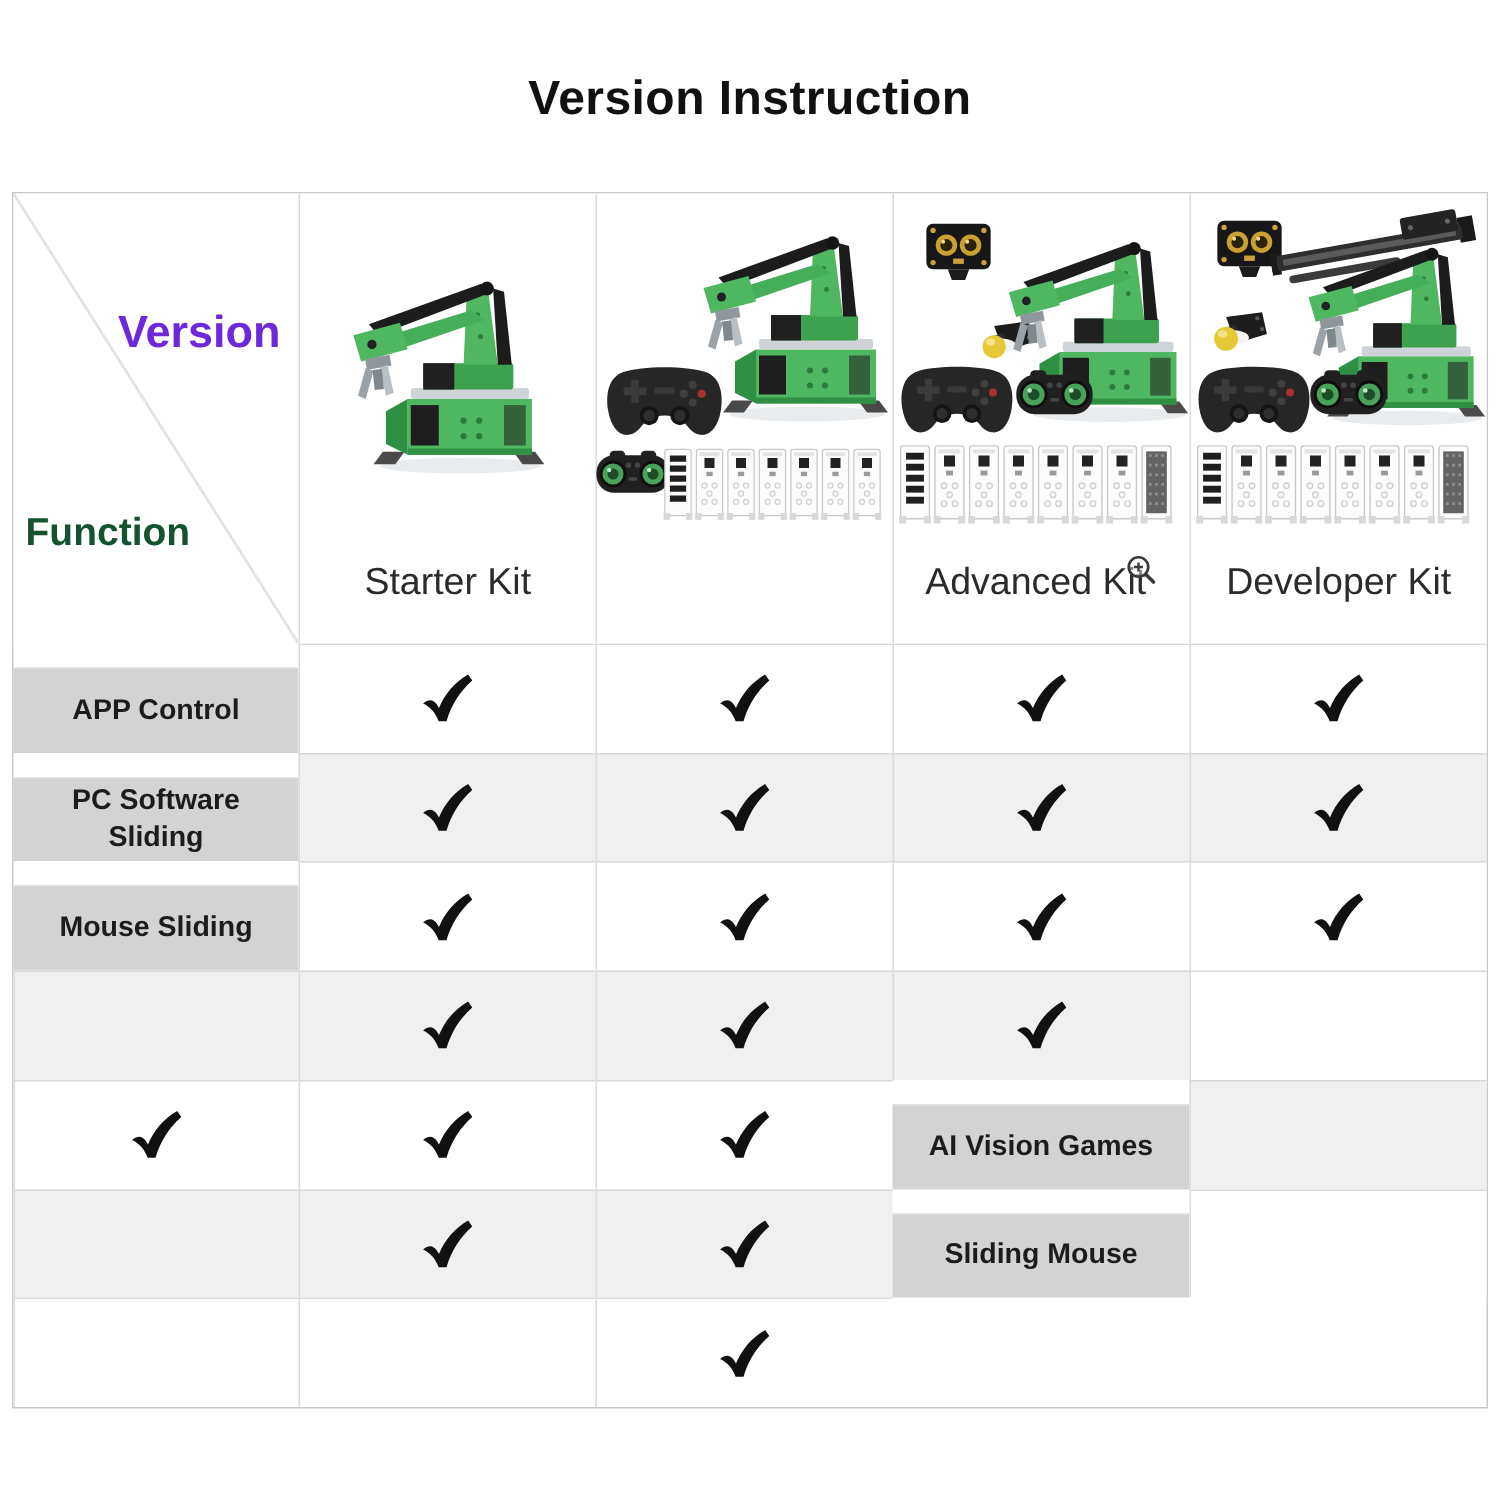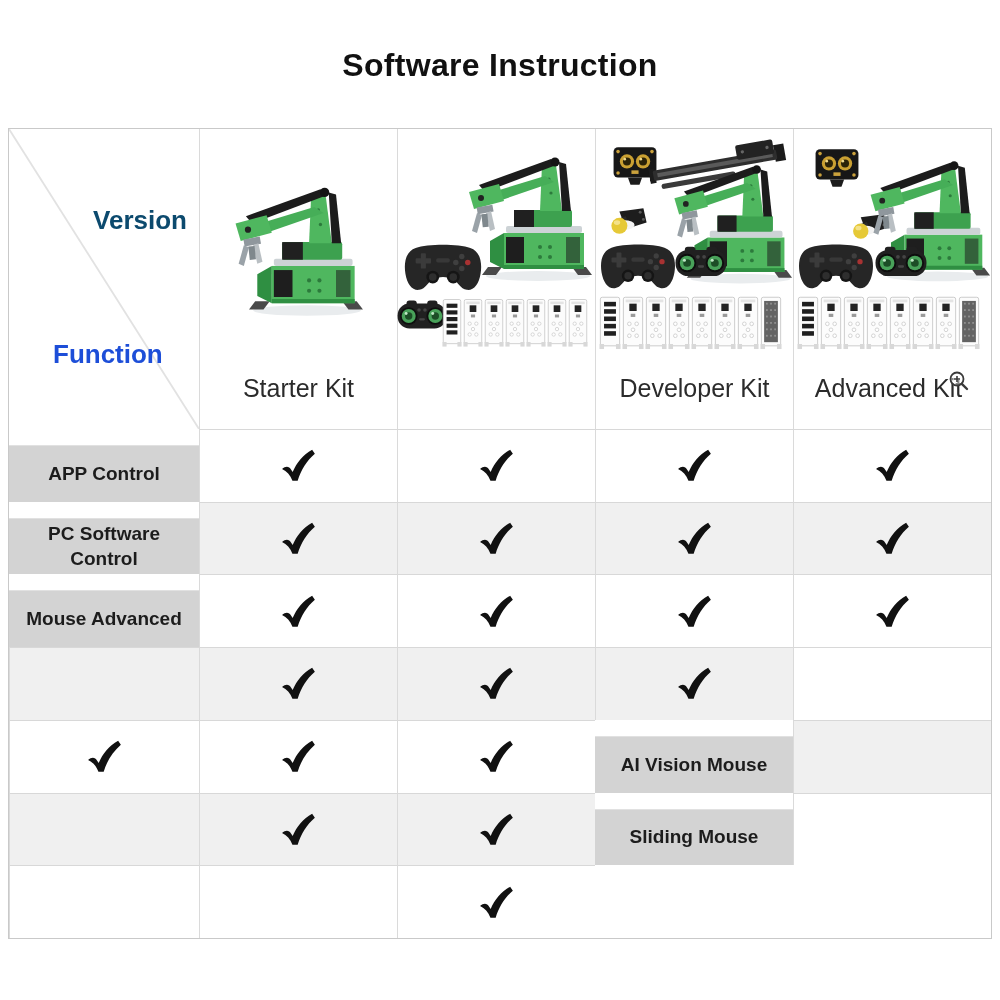--- a/index.html
+++ b/index.html
@@ -11,22 +11,22 @@
                 font-size:32px; font-weight:700; color:#111; letter-spacing:.3px; }
 
   .comparison-table { position:absolute; left:8px; top:128px; width:984px; height:811px;
                       border:1px solid #c9c9c9; background:#fff;
                       display:grid; grid-template-columns:190px 1fr 1fr 1fr 1fr;
                       grid-template-rows:300px repeat(7,1fr); }
 
   
   .corner-cell { position:relative; background:#fff; }
   .corner-diag { position:absolute; inset:0; width:100%; height:100%; }
-  .corner-version { position:absolute; top:76px; right:12px; font-size:26px; font-weight:600; color:#0c4a6e; }
-  .corner-function { position:absolute; top:210px; left:8px; font-size:26px; font-weight:600; color:#1d4ed8;margin-left:36px; }
+  .corner-version { position:absolute; top:76px; right:12px; font-size:30px; font-weight:600; color:#6d28d9; }
+  .corner-function { position:absolute; top:210px; left:8px; font-size:26px; font-weight:600; color:#14532d; }
 
   .kit-header { position:relative; border-left:1px solid #dadada; background:#fff;padding-left:16px; }
   .kit-art { position:absolute; left:0; top:0; right:0; bottom:66px; }
   .art { position:absolute; }
   .kit-name { position:absolute; bottom:26px; left:0; width:100%; text-align:center;
               font-size:25px; color:#2b2b2b; white-space:nowrap; }
   .zoom-badge { width:22px; height:22px; display:inline-block; vertical-align:middle;
                 margin-left:-14px; transform:translateY(-9px); }
   .sensor-strip { position:absolute; display:flex; gap:1px; align-items:flex-end; }
   .card { width:20px; height:58px; }
@@ -195,21 +195,21 @@
       <rect x="4" y="18" width="120" height="10" rx="2" fill="#2e2e2e"></rect>
       <rect x="8" y="21" width="112" height="4" fill="#5a5a5a"></rect>
       <rect x="86" y="8" width="36" height="14" rx="2" fill="#232323"></rect>
       <circle cx="92" cy="15" r="1.6" fill="#666"></circle>
         <circle cx="116" cy="15" r="1.6" fill="#666"></circle>
       <rect x="10" y="32" width="72" height="5" rx="2.5" fill="#3a3a3a"></rect>
     </symbol>
   </defs>
 </svg>
 
-<div class="page-title">Software Instruction</div>
+<div class="page-title">Version Instruction</div>
 
 <div class="comparison-table">
 
   <div class="corner-cell">
     <svg class="corner-diag" viewBox="0 0 100 100" preserveAspectRatio="none">
       <line x1="0" y1="0" x2="100" y2="100" stroke="#e2e2e2" stroke-width="0.8"></line>
     </svg>
     <span class="corner-version">Version</span>
     <span class="corner-function">Function</span>
   </div>
@@ -255,70 +255,20 @@
           </svg>
         <svg class="card">
             <use href="#sym-card"></use>
           </svg>
       </div>
     </div>
   </div>
 
   <div class="kit-header">
     <div class="kit-art">
-      <svg class="art" style="left:14px;top:14px;width:50px;height:44px">
-          <use href="#sym-camera"></use>
-        </svg>
-      <svg class="art rail-rot" style="left:52px;top:10px;width:146px;height:48px">
-          <use href="#sym-rail"></use>
-        </svg>
-      <svg class="art" style="left:12px;top:76px;width:42px;height:32px">
-          <use href="#sym-caster"></use>
-        </svg>
-      <svg class="art" style="left:64px;top:30px;width:134px;height:134px">
-          <use href="#sym-arm"></use>
-        </svg>
-      <svg class="art" style="left:2px;top:112px;width:80px;height:53px">
-          <use href="#sym-pad"></use>
-        </svg>
-      <svg class="art" style="left:78px;top:116px;width:54px;height:36px">
-          <use href="#sym-remote"></use>
-        </svg>
-      <div class="sensor-strip" style="left:3px;top:164px">
-        <svg class="card8">
-            <use href="#sym-card-stripes"></use>
-          </svg>
-        <svg class="card8">
-            <use href="#sym-card"></use>
-          </svg>
-        <svg class="card8">
-            <use href="#sym-card"></use>
-          </svg>
-        <svg class="card8">
-            <use href="#sym-card"></use>
-          </svg>
-        <svg class="card8">
-            <use href="#sym-card"></use>
-          </svg>
-        <svg class="card8">
-            <use href="#sym-card"></use>
-          </svg>
-        <svg class="card8">
-            <use href="#sym-card"></use>
-          </svg>
-        <svg class="card8">
-            <use href="#sym-card-matrix"></use>
-          </svg>
-      </div>
-    </div>
-    <div class="kit-name"><span>Developer Kit</span></div>
-  </div>
-
-  <div class="kit-header">
-    <div class="kit-art">
       <svg class="art" style="left:18px;top:16px;width:50px;height:44px">
           <use href="#sym-camera"></use>
         </svg>
       <svg class="art" style="left:56px;top:82px;width:40px;height:31px">
           <use href="#sym-caster"></use>
         </svg>
       <svg class="art" style="left:62px;top:26px;width:136px;height:136px">
           <use href="#sym-arm"></use>
         </svg>
       <svg class="art" style="left:2px;top:112px;width:80px;height:53px">
@@ -354,20 +304,70 @@
           </svg>
       </div>
     </div>
     <div class="kit-name"><span>Advanced Kit</span><svg class="zoom-badge" viewBox="0 0 22 22">
           <circle cx="9" cy="9" r="6.5" fill="rgba(255,255,255,0.45)" stroke="#3a3a3a" stroke-width="1.8"></circle>
           <path d="M9 6 v6 M6 9 h6" stroke="#3a3a3a" stroke-width="1.6"></path>
           <path d="M13.8 13.8 L19 19" stroke="#3a3a3a" stroke-width="2.4" stroke-linecap="round"></path>
         </svg></div>
   </div>
 
+  <div class="kit-header">
+    <div class="kit-art">
+      <svg class="art" style="left:14px;top:14px;width:50px;height:44px">
+          <use href="#sym-camera"></use>
+        </svg>
+      <svg class="art rail-rot" style="left:52px;top:10px;width:146px;height:48px">
+          <use href="#sym-rail"></use>
+        </svg>
+      <svg class="art" style="left:12px;top:76px;width:42px;height:32px">
+          <use href="#sym-caster"></use>
+        </svg>
+      <svg class="art" style="left:64px;top:30px;width:134px;height:134px">
+          <use href="#sym-arm"></use>
+        </svg>
+      <svg class="art" style="left:2px;top:112px;width:80px;height:53px">
+          <use href="#sym-pad"></use>
+        </svg>
+      <svg class="art" style="left:78px;top:116px;width:54px;height:36px">
+          <use href="#sym-remote"></use>
+        </svg>
+      <div class="sensor-strip" style="left:3px;top:164px">
+        <svg class="card8">
+            <use href="#sym-card-stripes"></use>
+          </svg>
+        <svg class="card8">
+            <use href="#sym-card"></use>
+          </svg>
+        <svg class="card8">
+            <use href="#sym-card"></use>
+          </svg>
+        <svg class="card8">
+            <use href="#sym-card"></use>
+          </svg>
+        <svg class="card8">
+            <use href="#sym-card"></use>
+          </svg>
+        <svg class="card8">
+            <use href="#sym-card"></use>
+          </svg>
+        <svg class="card8">
+            <use href="#sym-card"></use>
+          </svg>
+        <svg class="card8">
+            <use href="#sym-card-matrix"></use>
+          </svg>
+      </div>
+    </div>
+    <div class="kit-name"><span>Developer Kit</span></div>
+  </div>
+
 <div class="feature-cell">
       <span class="feature-text">APP Control</span>
     </div>
     <div class="check-cell">
       <svg class="check" viewBox="0 0 36 32">
         <path d="M2.5 19.2 C6 16.2 8.8 16.6 11 20 L12.2 22 C15.8 13.2 21.8 6.2 30 1.5 L32.5 5.2 C25.2 11.6 19.8 19.8 16.8 30 L12 30 C10 24.6 6.8 21.2 2.5 19.2 Z" fill="#111111"></path>
       </svg>
     </div>
     <div class="check-cell">
       <svg class="check" viewBox="0 0 36 32">
@@ -378,21 +378,21 @@
       <svg class="check" viewBox="0 0 36 32">
         <path d="M2.5 19.2 C6 16.2 8.8 16.6 11 20 L12.2 22 C15.8 13.2 21.8 6.2 30 1.5 L32.5 5.2 C25.2 11.6 19.8 19.8 16.8 30 L12 30 C10 24.6 6.8 21.2 2.5 19.2 Z" fill="#111111"></path>
       </svg>
     </div>
     <div class="check-cell">
       <svg class="check" viewBox="0 0 36 32">
         <path d="M2.5 19.2 C6 16.2 8.8 16.6 11 20 L12.2 22 C15.8 13.2 21.8 6.2 30 1.5 L32.5 5.2 C25.2 11.6 19.8 19.8 16.8 30 L12 30 C10 24.6 6.8 21.2 2.5 19.2 Z" fill="#111111"></path>
       </svg>
     </div>
     <div class="feature-cell">
-      <span class="feature-text">PC Software Control</span>
+      <span class="feature-text">PC Software Sliding</span>
     </div>
     <div class="check-cell shade">
       <svg class="check" viewBox="0 0 36 32">
         <path d="M2.5 19.2 C6 16.2 8.8 16.6 11 20 L12.2 22 C15.8 13.2 21.8 6.2 30 1.5 L32.5 5.2 C25.2 11.6 19.8 19.8 16.8 30 L12 30 C10 24.6 6.8 21.2 2.5 19.2 Z" fill="#111111"></path>
       </svg>
     </div>
     <div class="check-cell shade">
       <svg class="check" viewBox="0 0 36 32">
         <path d="M2.5 19.2 C6 16.2 8.8 16.6 11 20 L12.2 22 C15.8 13.2 21.8 6.2 30 1.5 L32.5 5.2 C25.2 11.6 19.8 19.8 16.8 30 L12 30 C10 24.6 6.8 21.2 2.5 19.2 Z" fill="#111111"></path>
       </svg>
@@ -401,21 +401,21 @@
       <svg class="check" viewBox="0 0 36 32">
         <path d="M2.5 19.2 C6 16.2 8.8 16.6 11 20 L12.2 22 C15.8 13.2 21.8 6.2 30 1.5 L32.5 5.2 C25.2 11.6 19.8 19.8 16.8 30 L12 30 C10 24.6 6.8 21.2 2.5 19.2 Z" fill="#111111"></path>
       </svg>
     </div>
     <div class="check-cell shade">
       <svg class="check" viewBox="0 0 36 32">
         <path d="M2.5 19.2 C6 16.2 8.8 16.6 11 20 L12.2 22 C15.8 13.2 21.8 6.2 30 1.5 L32.5 5.2 C25.2 11.6 19.8 19.8 16.8 30 L12 30 C10 24.6 6.8 21.2 2.5 19.2 Z" fill="#111111"></path>
       </svg>
     </div>
     <div class="feature-cell">
-      <span class="feature-text">Mouse Advanced</span>
+      <span class="feature-text">Mouse Sliding</span>
     </div>
     <div class="check-cell">
       <svg class="check" viewBox="0 0 36 32">
         <path d="M2.5 19.2 C6 16.2 8.8 16.6 11 20 L12.2 22 C15.8 13.2 21.8 6.2 30 1.5 L32.5 5.2 C25.2 11.6 19.8 19.8 16.8 30 L12 30 C10 24.6 6.8 21.2 2.5 19.2 Z" fill="#111111"></path>
       </svg>
     </div>
     <div class="check-cell">
       <svg class="check" viewBox="0 0 36 32">
         <path d="M2.5 19.2 C6 16.2 8.8 16.6 11 20 L12.2 22 C15.8 13.2 21.8 6.2 30 1.5 L32.5 5.2 C25.2 11.6 19.8 19.8 16.8 30 L12 30 C10 24.6 6.8 21.2 2.5 19.2 Z" fill="#111111"></path>
       </svg>
@@ -456,21 +456,21 @@
       <svg class="check" viewBox="0 0 36 32">
         <path d="M2.5 19.2 C6 16.2 8.8 16.6 11 20 L12.2 22 C15.8 13.2 21.8 6.2 30 1.5 L32.5 5.2 C25.2 11.6 19.8 19.8 16.8 30 L12 30 C10 24.6 6.8 21.2 2.5 19.2 Z" fill="#111111"></path>
       </svg>
     </div>
     <div class="check-cell">
       <svg class="check" viewBox="0 0 36 32">
         <path d="M2.5 19.2 C6 16.2 8.8 16.6 11 20 L12.2 22 C15.8 13.2 21.8 6.2 30 1.5 L32.5 5.2 C25.2 11.6 19.8 19.8 16.8 30 L12 30 C10 24.6 6.8 21.2 2.5 19.2 Z" fill="#111111"></path>
       </svg>
     </div>
     <div class="feature-cell">
-      <span class="feature-text">AI Vision Mouse</span>
+      <span class="feature-text">AI Vision Games</span>
     </div>
     <div class="check-cell shade"></div>
     <div class="check-cell shade"></div>
     <div class="check-cell shade">
       <svg class="check" viewBox="0 0 36 32">
         <path d="M2.5 19.2 C6 16.2 8.8 16.6 11 20 L12.2 22 C15.8 13.2 21.8 6.2 30 1.5 L32.5 5.2 C25.2 11.6 19.8 19.8 16.8 30 L12 30 C10 24.6 6.8 21.2 2.5 19.2 Z" fill="#111111"></path>
       </svg>
     </div>
     <div class="check-cell shade">
       <svg class="check" viewBox="0 0 36 32">

